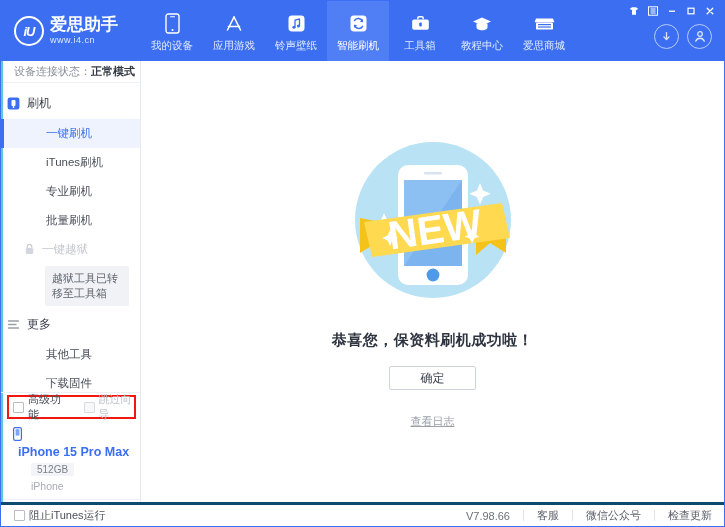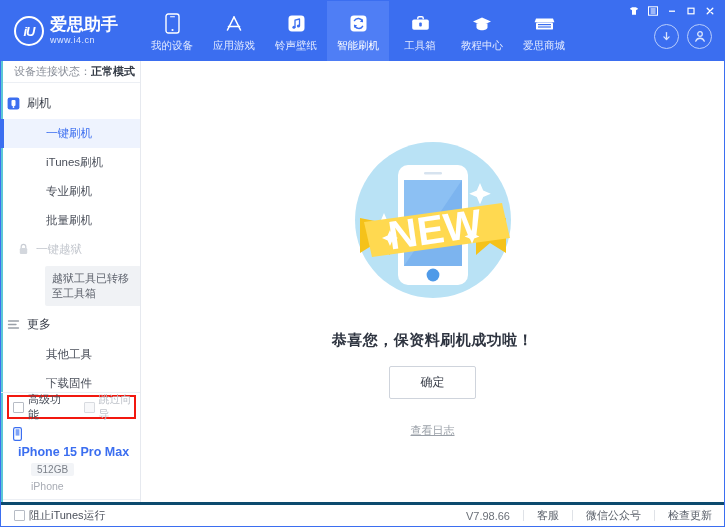--- a/index.html
+++ b/index.html
@@ -221,40 +221,40 @@
   .menu-item.selected::before {
     content: "";
     position: absolute;
     left: 0; top: 0; bottom: 0;
     width: 3px;
     background: #3b6ef0;
   }
   .menu-item.disabled {
     color: #c2c6cd;
     cursor: default;
-    padding-left: 16px;
+    padding-left: 22px;
   }
   .lock-ico {
     width: 13px;
     height: 13px;
     margin-right: 6px;
     flex: 0 0 auto;
     display: flex;
     align-items: center;
     justify-content: center;
   }
   .tooltip-box {
     margin: 2px 12px 4px 44px;
     background: #f0f2f5;
     color: #60656f;
     font-size: 11px;
     line-height: 15px;
     padding: 5px 7px;
     border-radius: 2px;
-    width: 96px;
+    width: 84px;
     box-sizing: border-box;
   }
 
   
   .sb-bottom {
     padding-bottom: 2px;
   }
   .chk-row {
     display: flex;
     align-items: center;
@@ -342,21 +342,21 @@
   .msg {
     margin-top: 12px;
     font-size: 15px;
     color: #2e3440;
     font-weight: bold;
     letter-spacing: .5px;
   }
   .ok-btn {
     margin-top: 16px;
     width: 87px;
-    height: 33px;
+    height: 24px;
     border: 1px solid #cfd4dc;
     background: #ffffff;
     color: #3a3f4a;
     font-size: 12px;
     border-radius: 2px;
     cursor: pointer;
     font-family: "Liberation Sans", sans-serif;
   }
   .log-link {
     margin-top: 24px;

